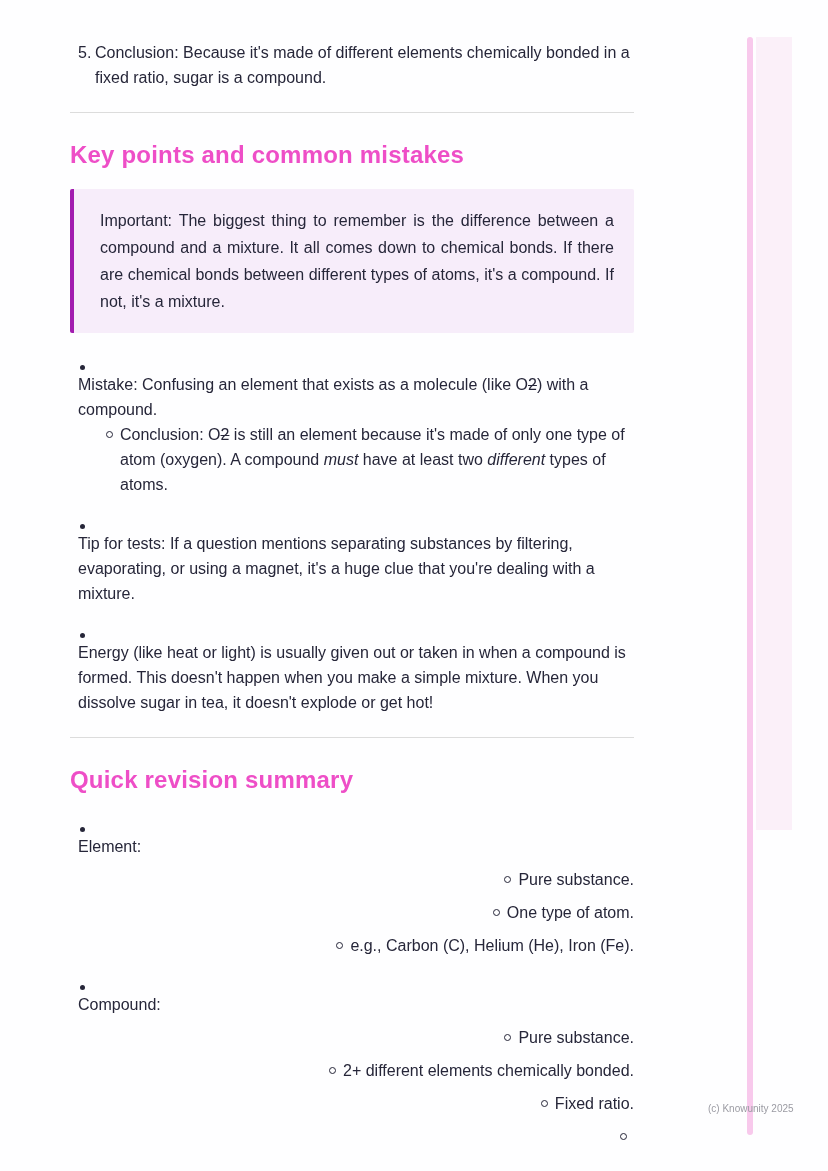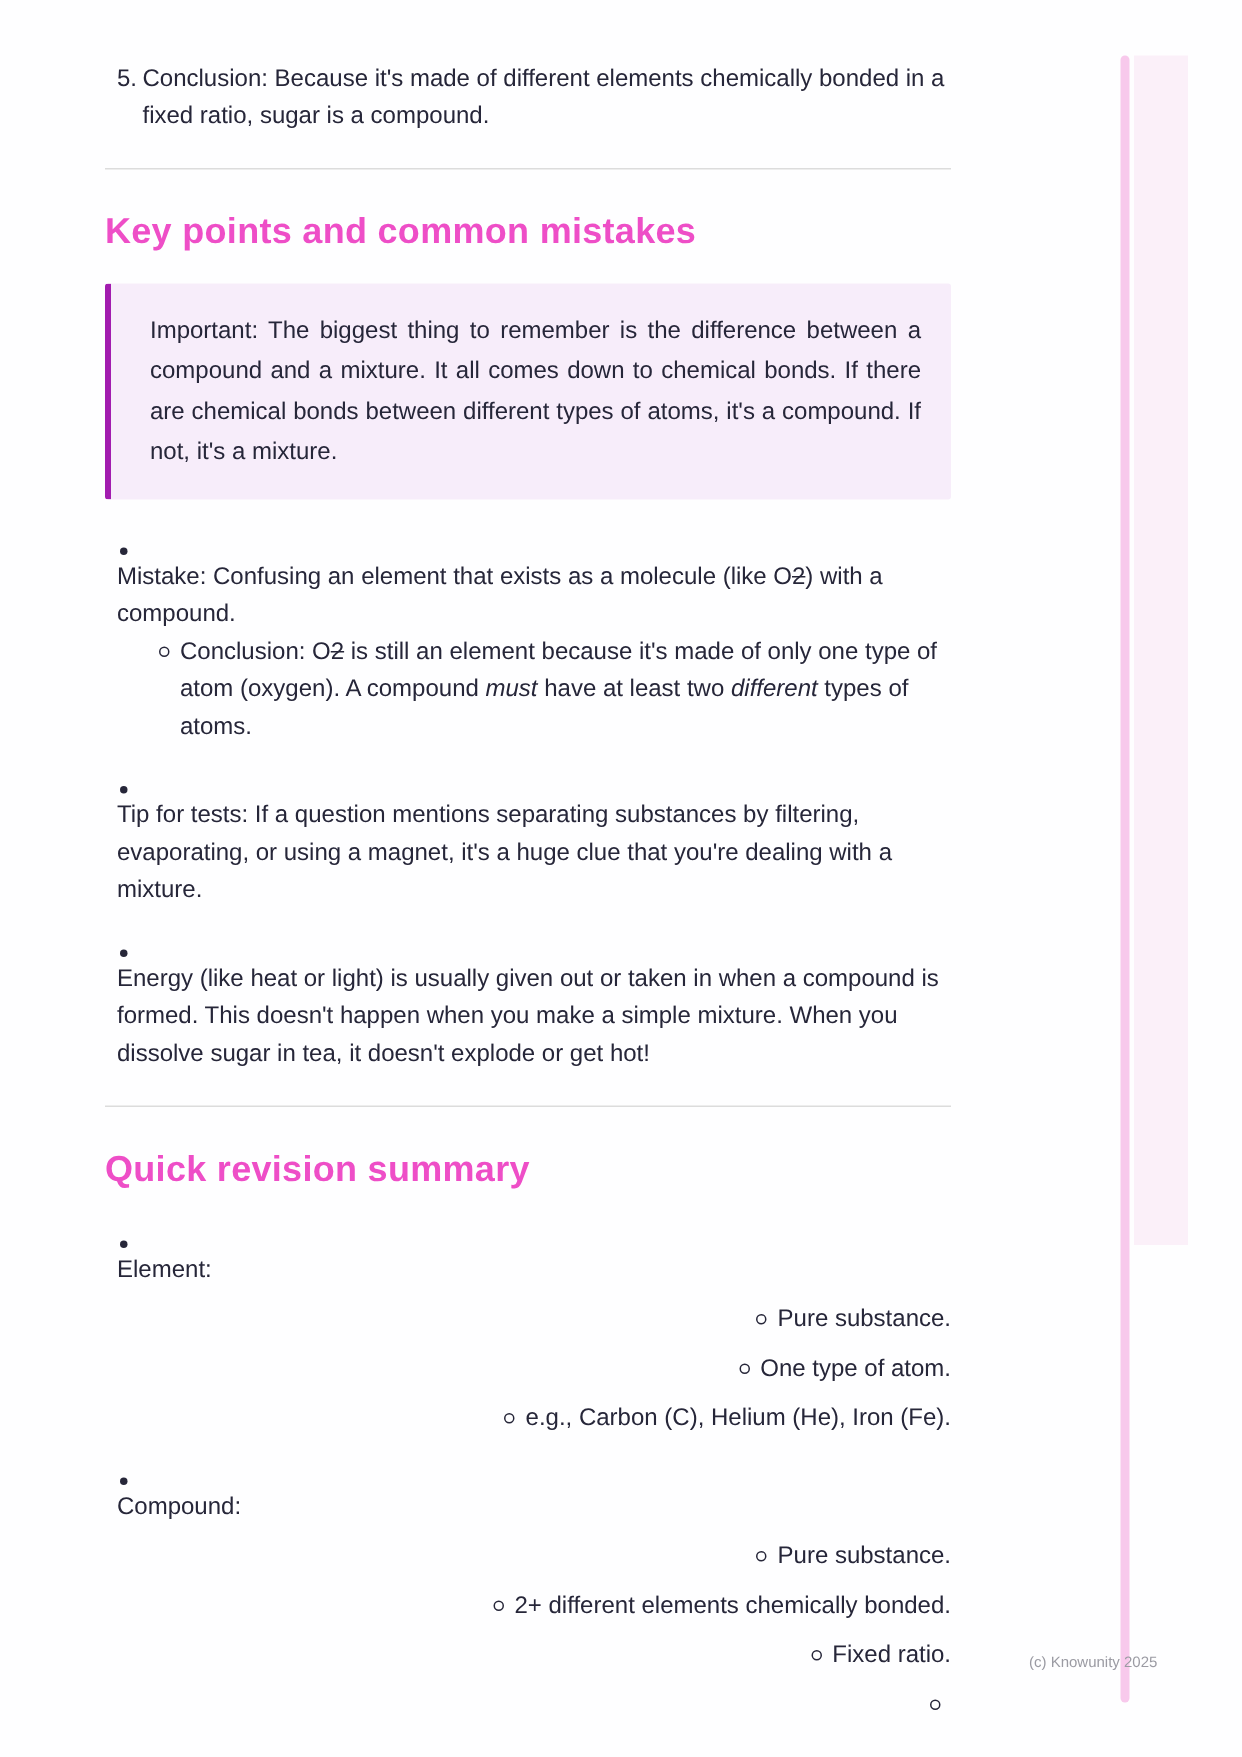--- a/index.html
+++ b/index.html
@@ -71,21 +71,21 @@
     position: absolute; left: 747px; top: 37px;
     width: 6px; height: 1098px; border-radius: 3px;
     background: var(--scrollbar-pink, #f8c9ec);
   }
   .preview-band {
     position: absolute; left: 756px; top: 37px;
     width: 36px; height: 793px;
     background: var(--preview-pink, #fbf0f9);
   }
   .watermark {
-    position: absolute; left: 686px; top: 1103px;
+    position: absolute; left: 708px; top: 1103px;
     font-size: 10px; line-height: 12px;
     color: var(--watermark, #9b9ba3);
     z-index: 2;
   }
 </style>
 </head>
 <body style="--accent-pink: #ee4ec7; --callout-bg: #f7edfa; --callout-border: #a21caf; --text: #262639; --divider: #dcdcdc; --scrollbar-pink: #f8c9ec; --preview-pink: #fbf0f9; --watermark: #9b9ba3;">
 
 <div class="page">
 

